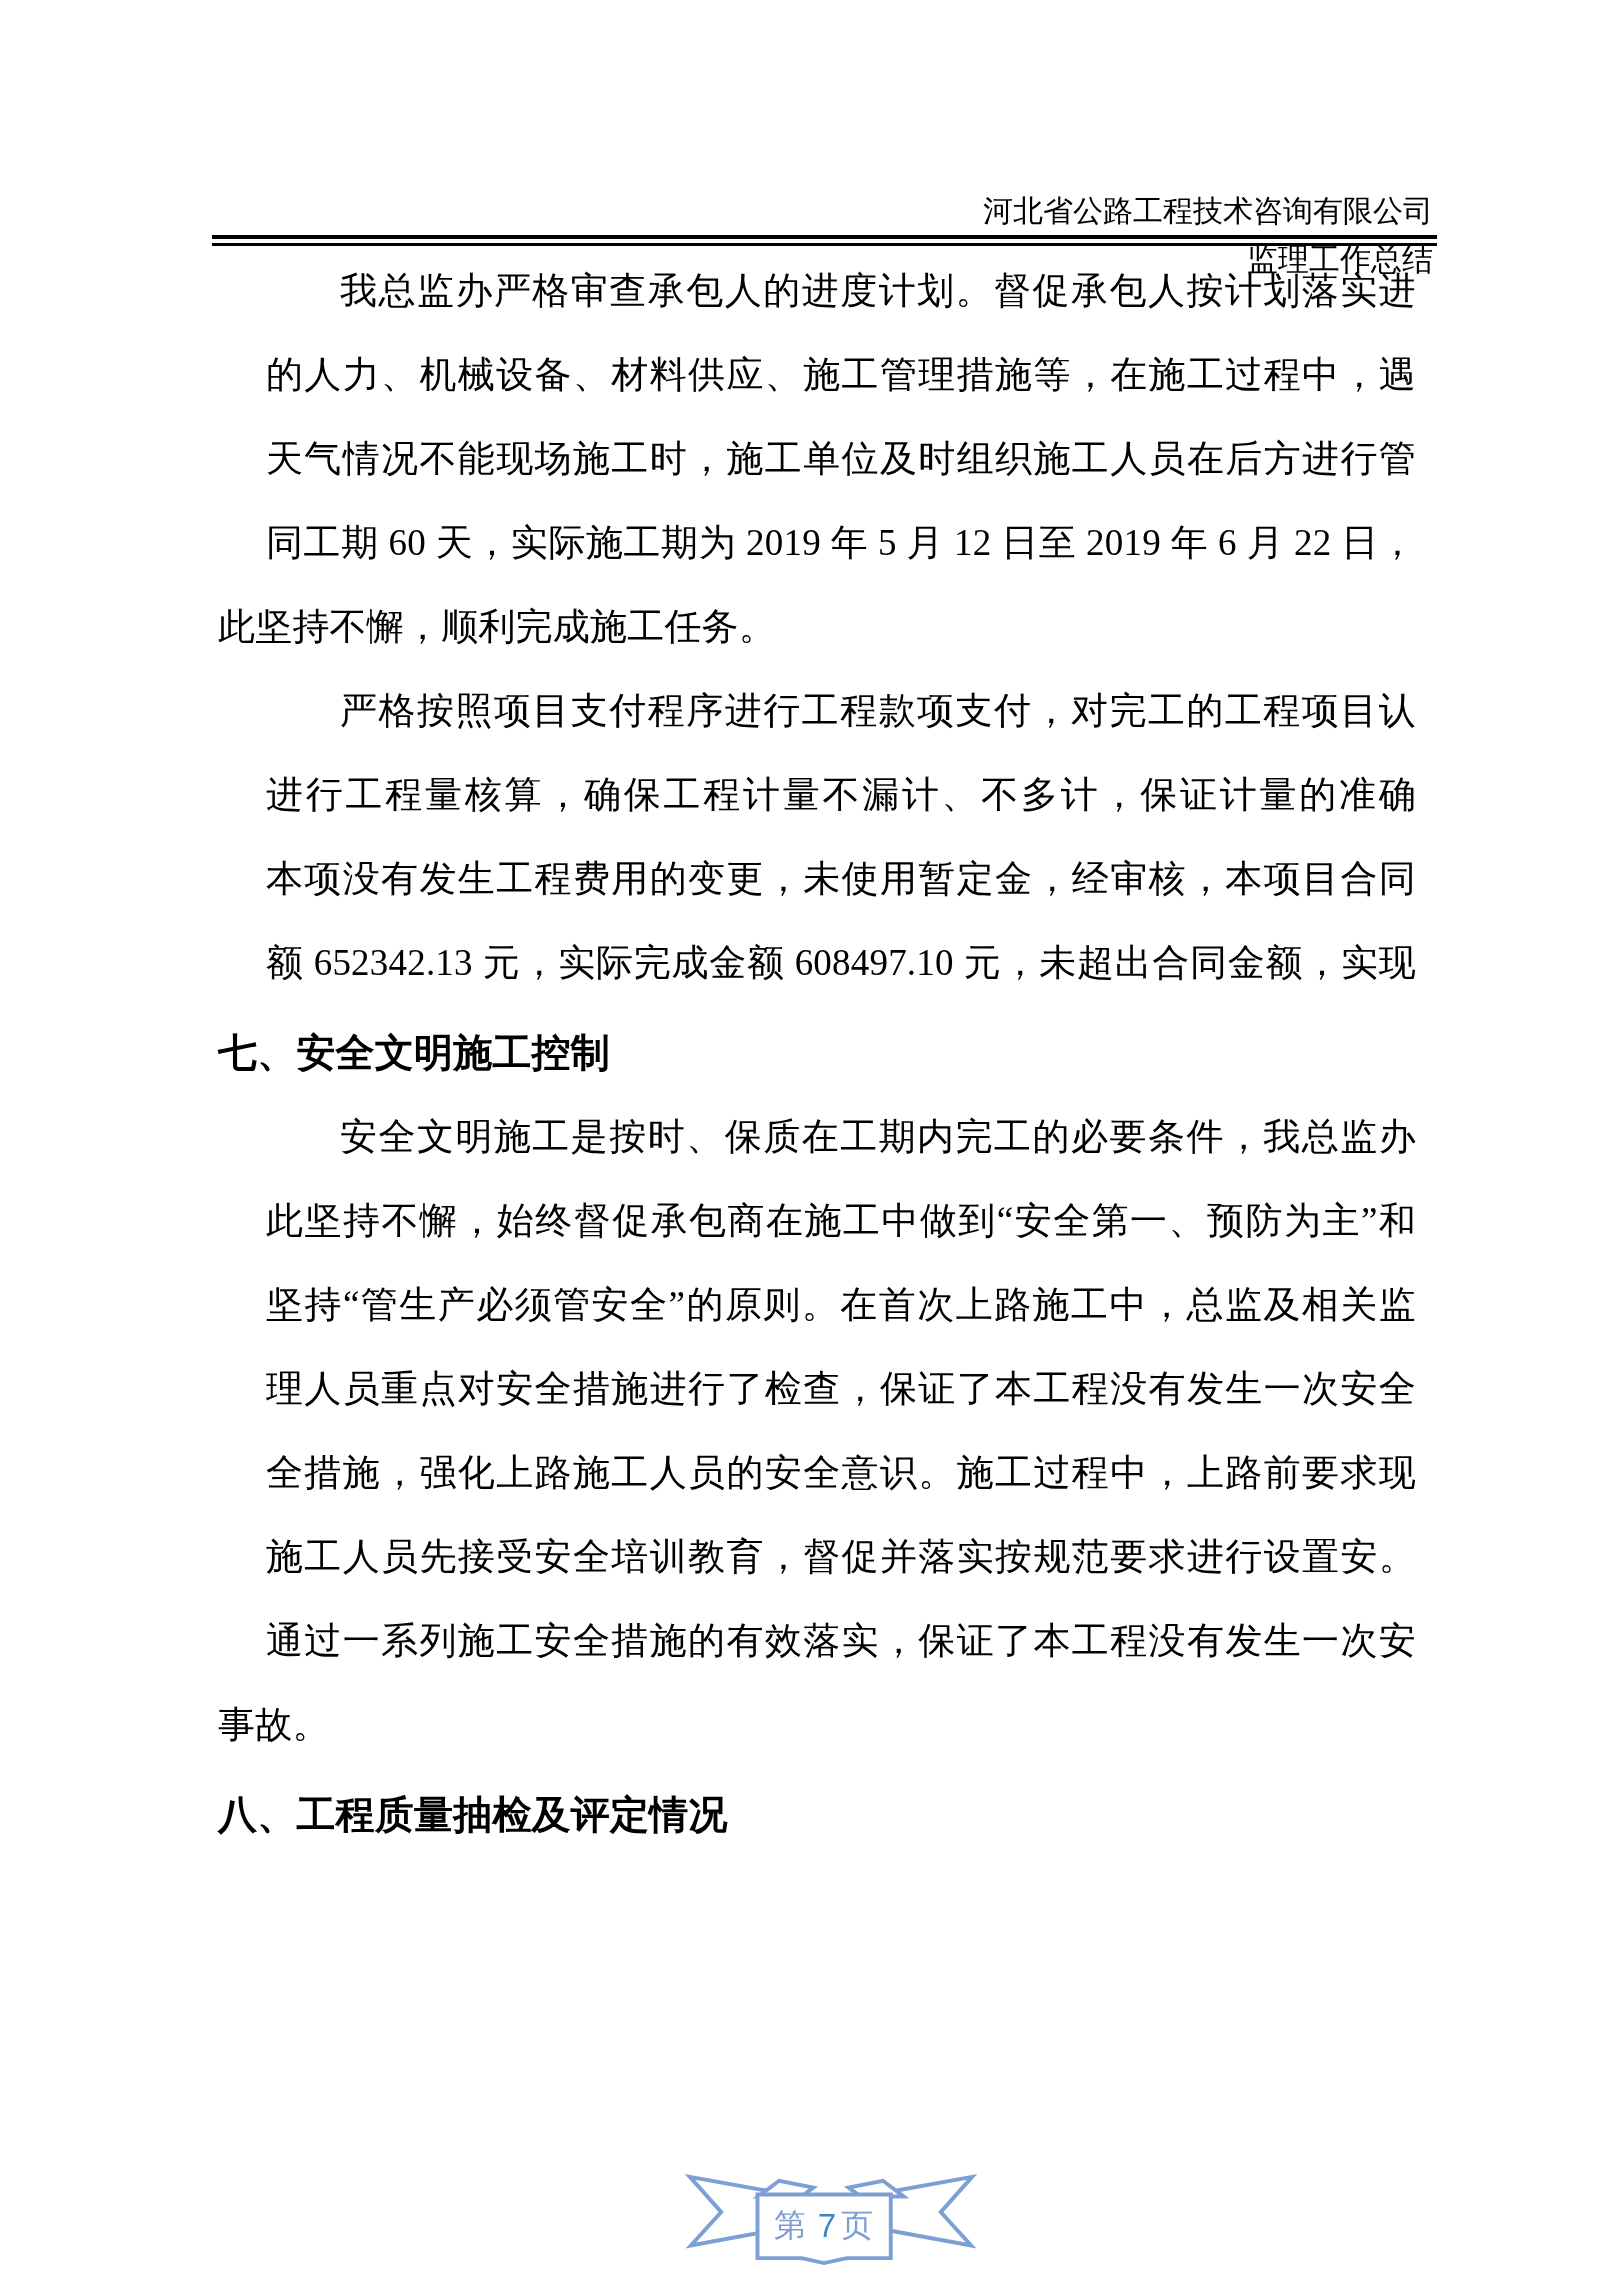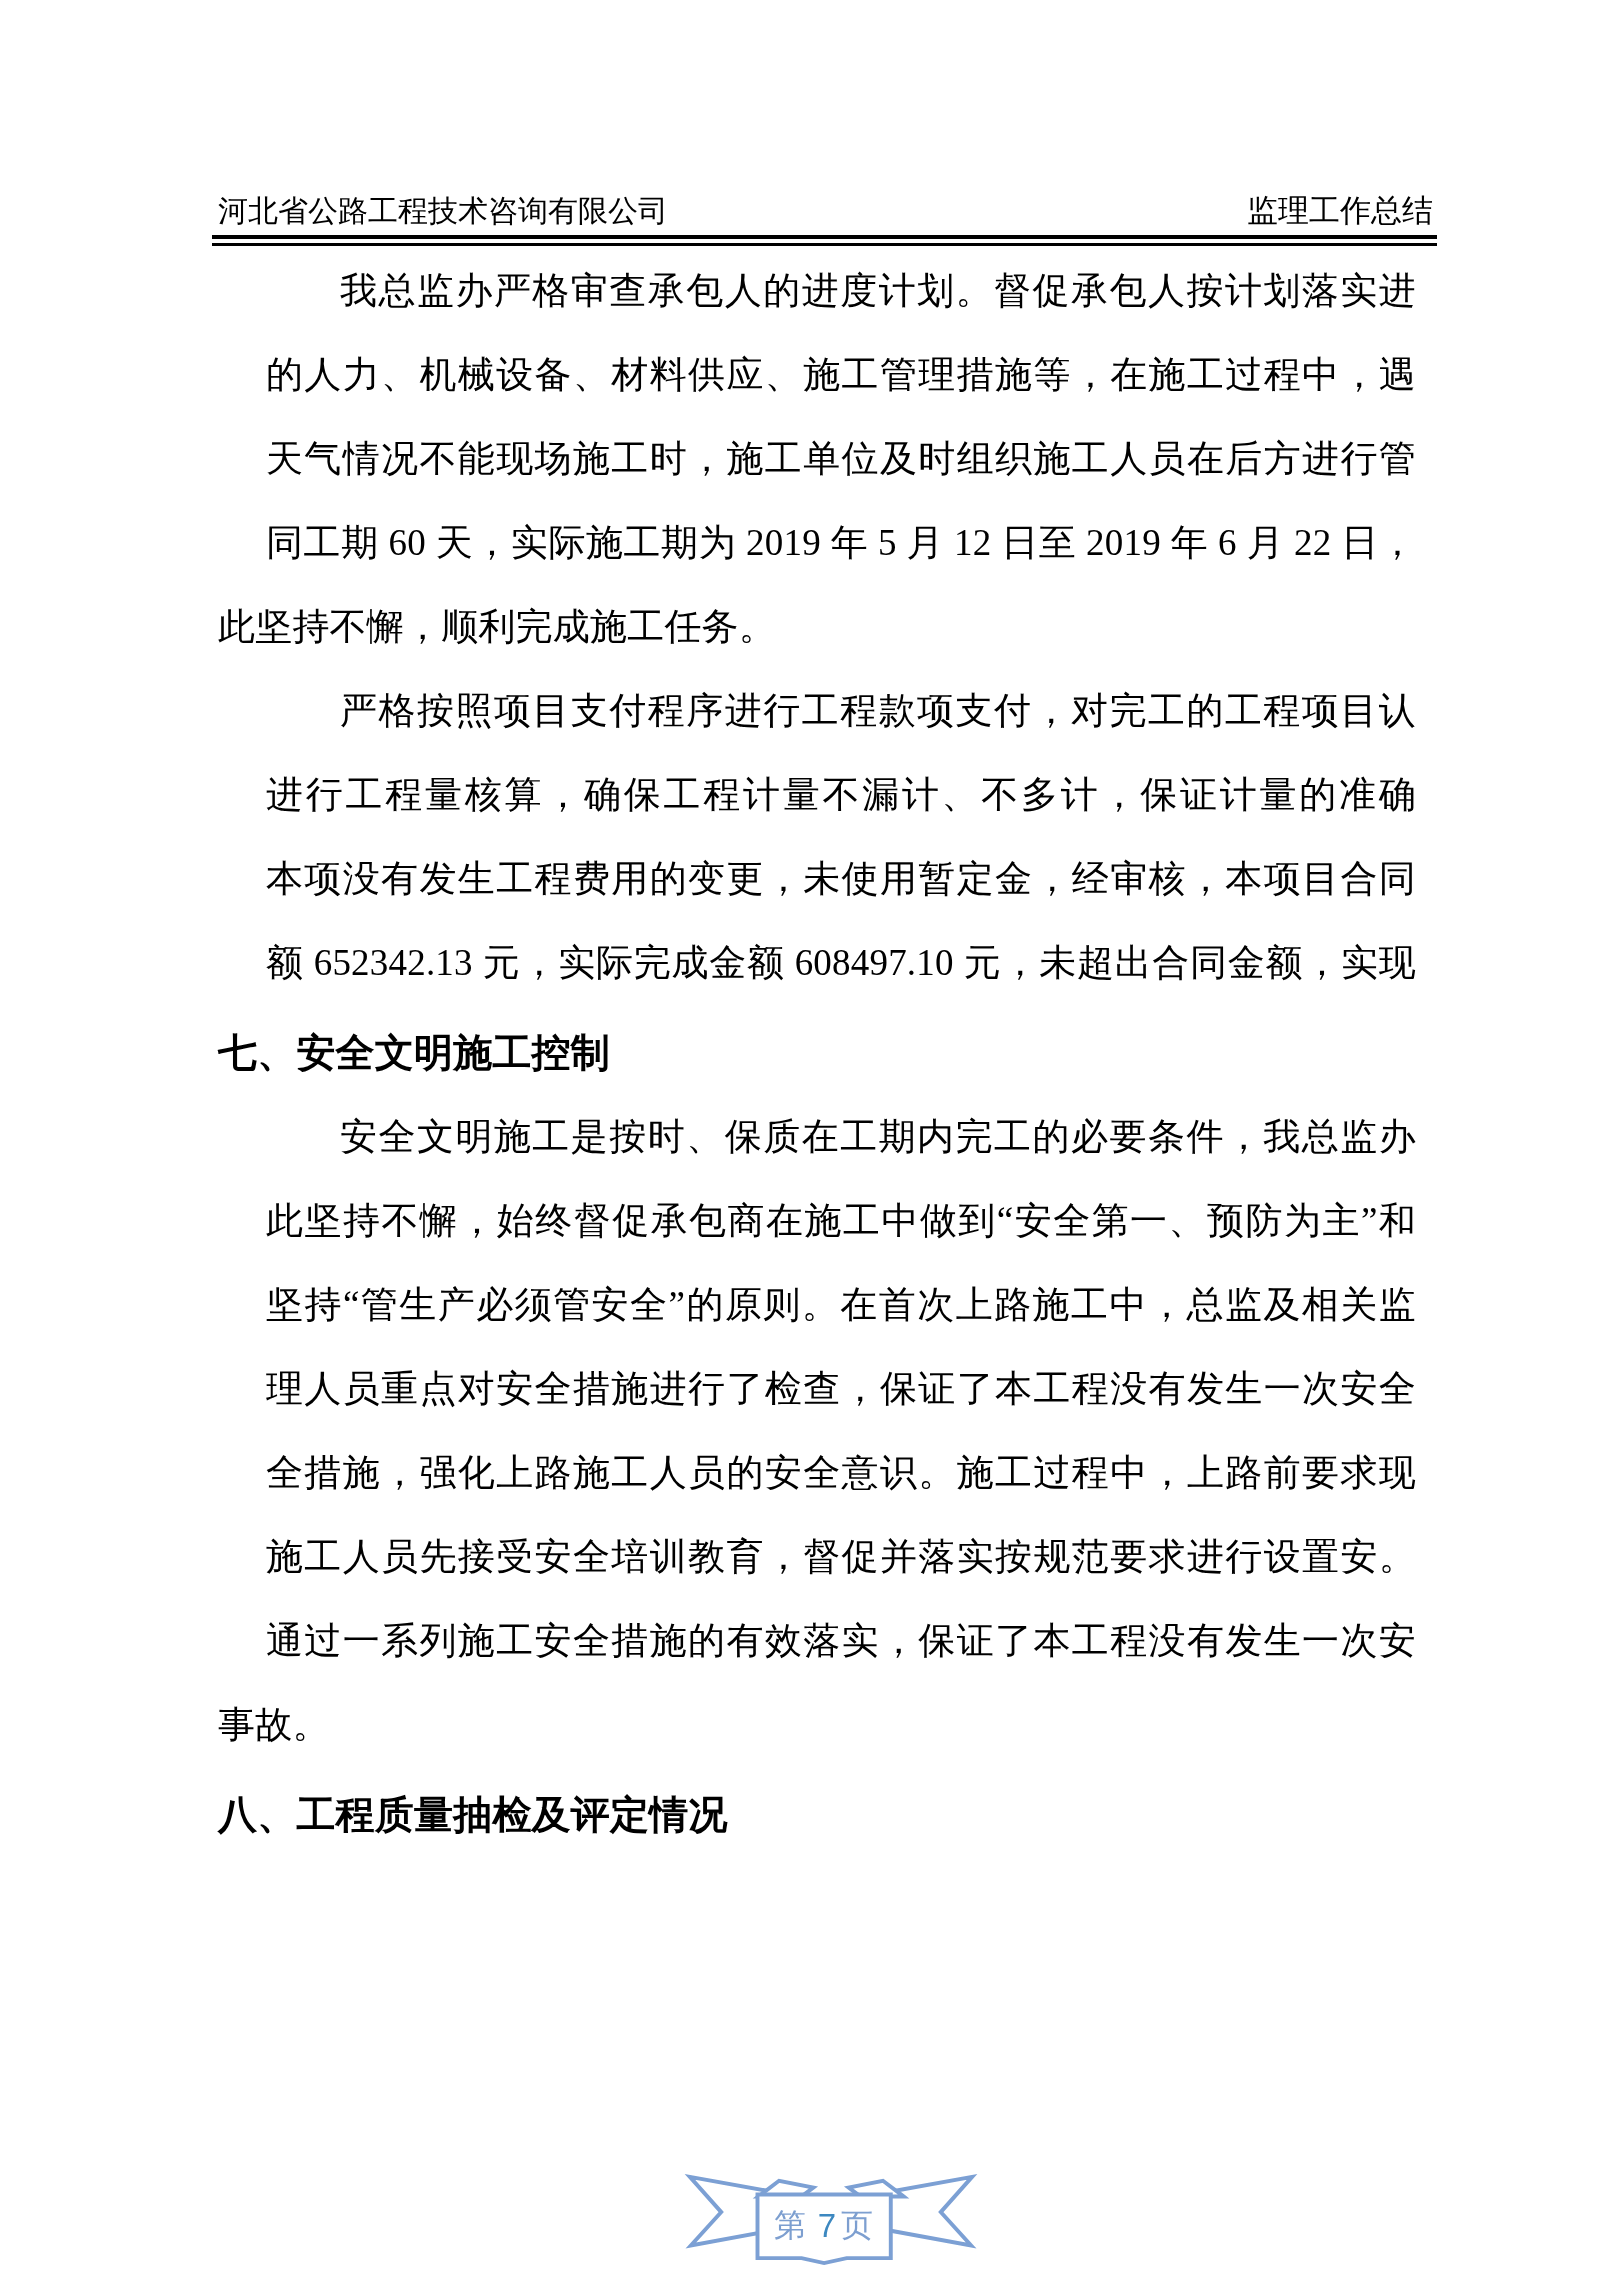--- a/index.html
+++ b/index.html
@@ -21,20 +21,21 @@
     position: absolute;
     left: 218px;
     right: 188px;
     top: 186px;
     display: flex;
     justify-content: space-between;
     align-items: flex-end;
     font-size: 30px;
     line-height: 49px;
     white-space: nowrap;
+    flex-direction: column;
   }
   .header .doc-title { font-size: 31px; }
   .header-rule {
     position: absolute;
     left: 212px;
     right: 184px;
     top: 235px;
     height: 3.9px;
     border-top: 4.9px solid #000000;
     border-bottom: 3.9px solid #000000;

